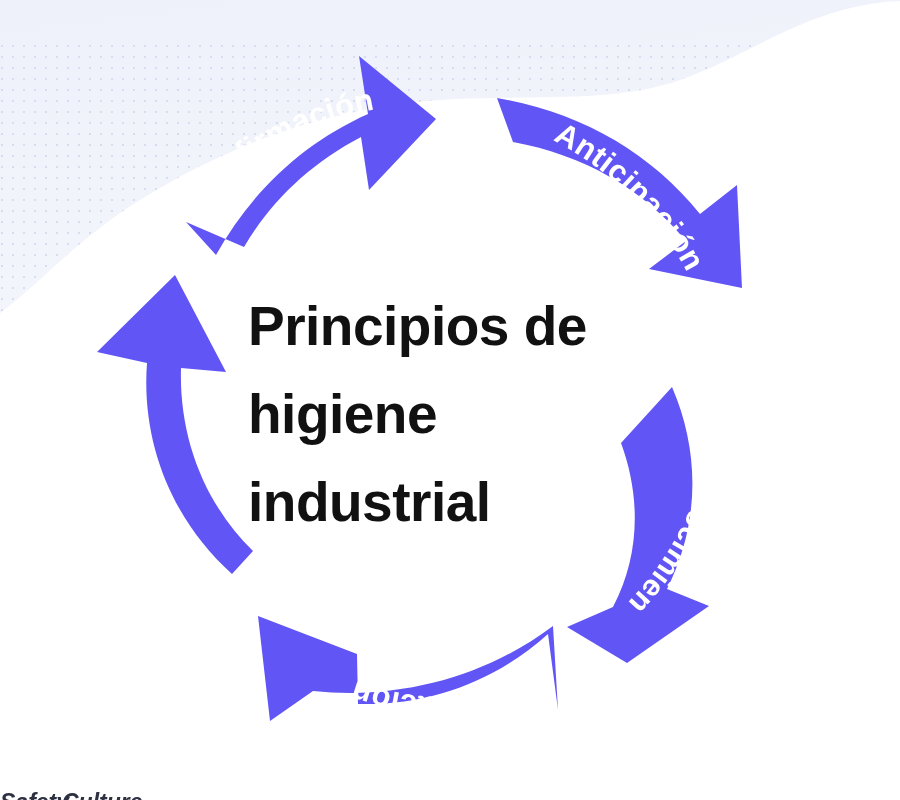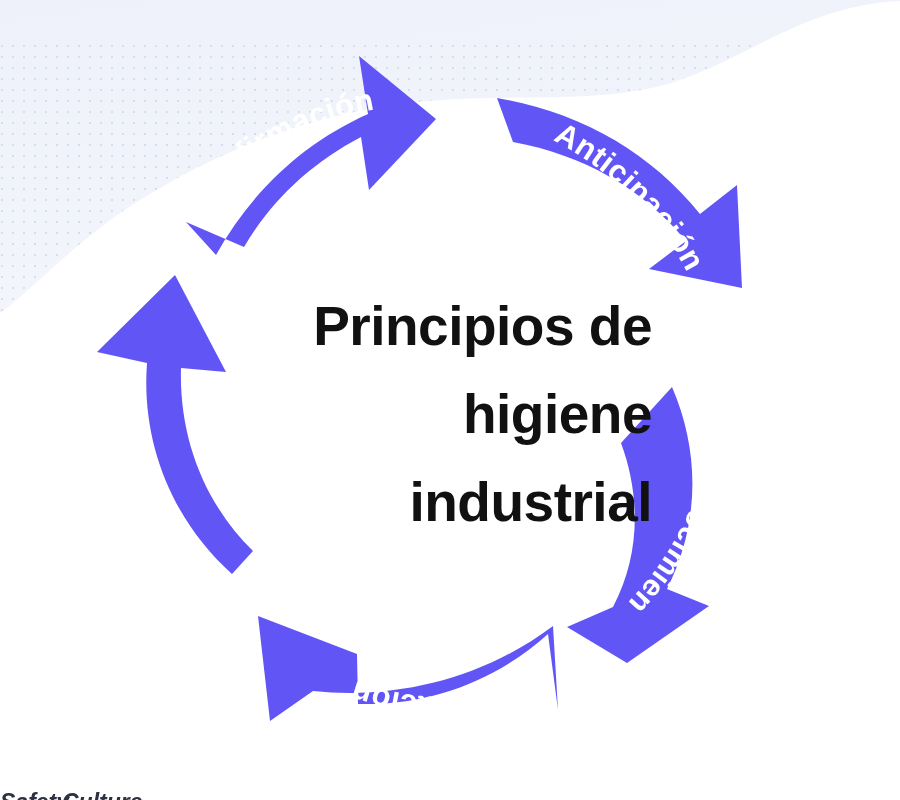--- a/index.html
+++ b/index.html
@@ -24,21 +24,21 @@
     position: absolute;
     inset: 0;
     width: 900px;
     height: 800px;
   }
   .center-title {
     position: absolute;
     left: 248px;
     top: 282px;
     width: 404px;
-    text-align: right;
+    text-align: left;
     font-family: "Liberation Sans", sans-serif;
     font-weight: bold;
     font-size: 55px;
     line-height: 88px;
     letter-spacing: -0.5px;
     color: #111111;
     white-space: pre-line;
     pointer-events: none;
   }
   .brand {

